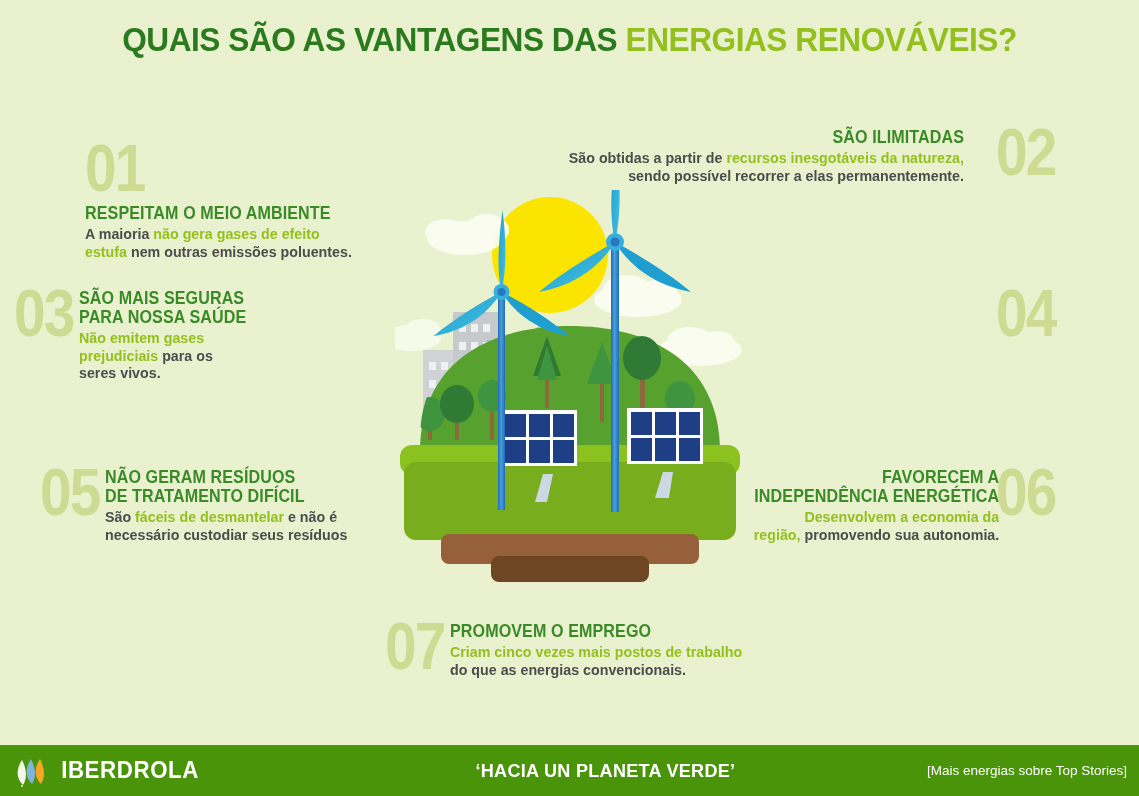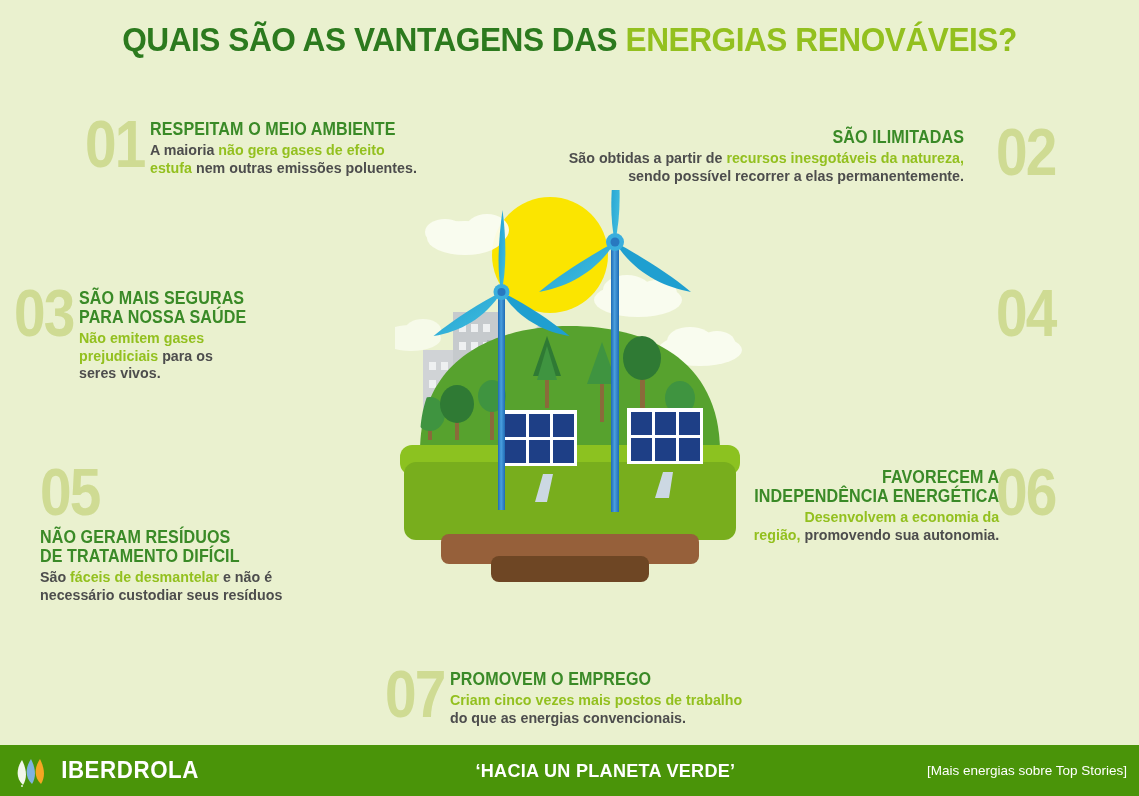--- a/index.html
+++ b/index.html
@@ -81,27 +81,27 @@
     color: #4d4d4d;
     transform: scaleX(0.95);
     margin-top: 2px;
     white-space: nowrap;
   }
   .body.ta-left { transform-origin: left center; }
   .body.ta-right { transform-origin: right center; }
   .hl { color: #93c01f; }
 
   
-  #item-01 { left: 85px;  top: 114px; }
+  #item-01 { left: 85px;  top: 138px; flex-direction: column; }
   #item-02 { right: 74px; top: 122px; gap: 36px; }
   #item-03 { left: 14px;  top: 283px; }
   #item-04 { right: 74px; top: 283px; }
-  #item-05 { left: 40px;  top: 462px; flex-direction: column; }
+  #item-05 { left: 40px;  top: 462px; }
   #item-06 { right: 74px; top: 462px; }
-  #item-07 { left: 385px; top: 664px; }
+  #item-07 { left: 385px; top: 616px; }
 
   
   .illus {
     position: absolute;
     left: 395px;
     top: 190px;
     width: 350px;
     height: 400px;
   }
 

